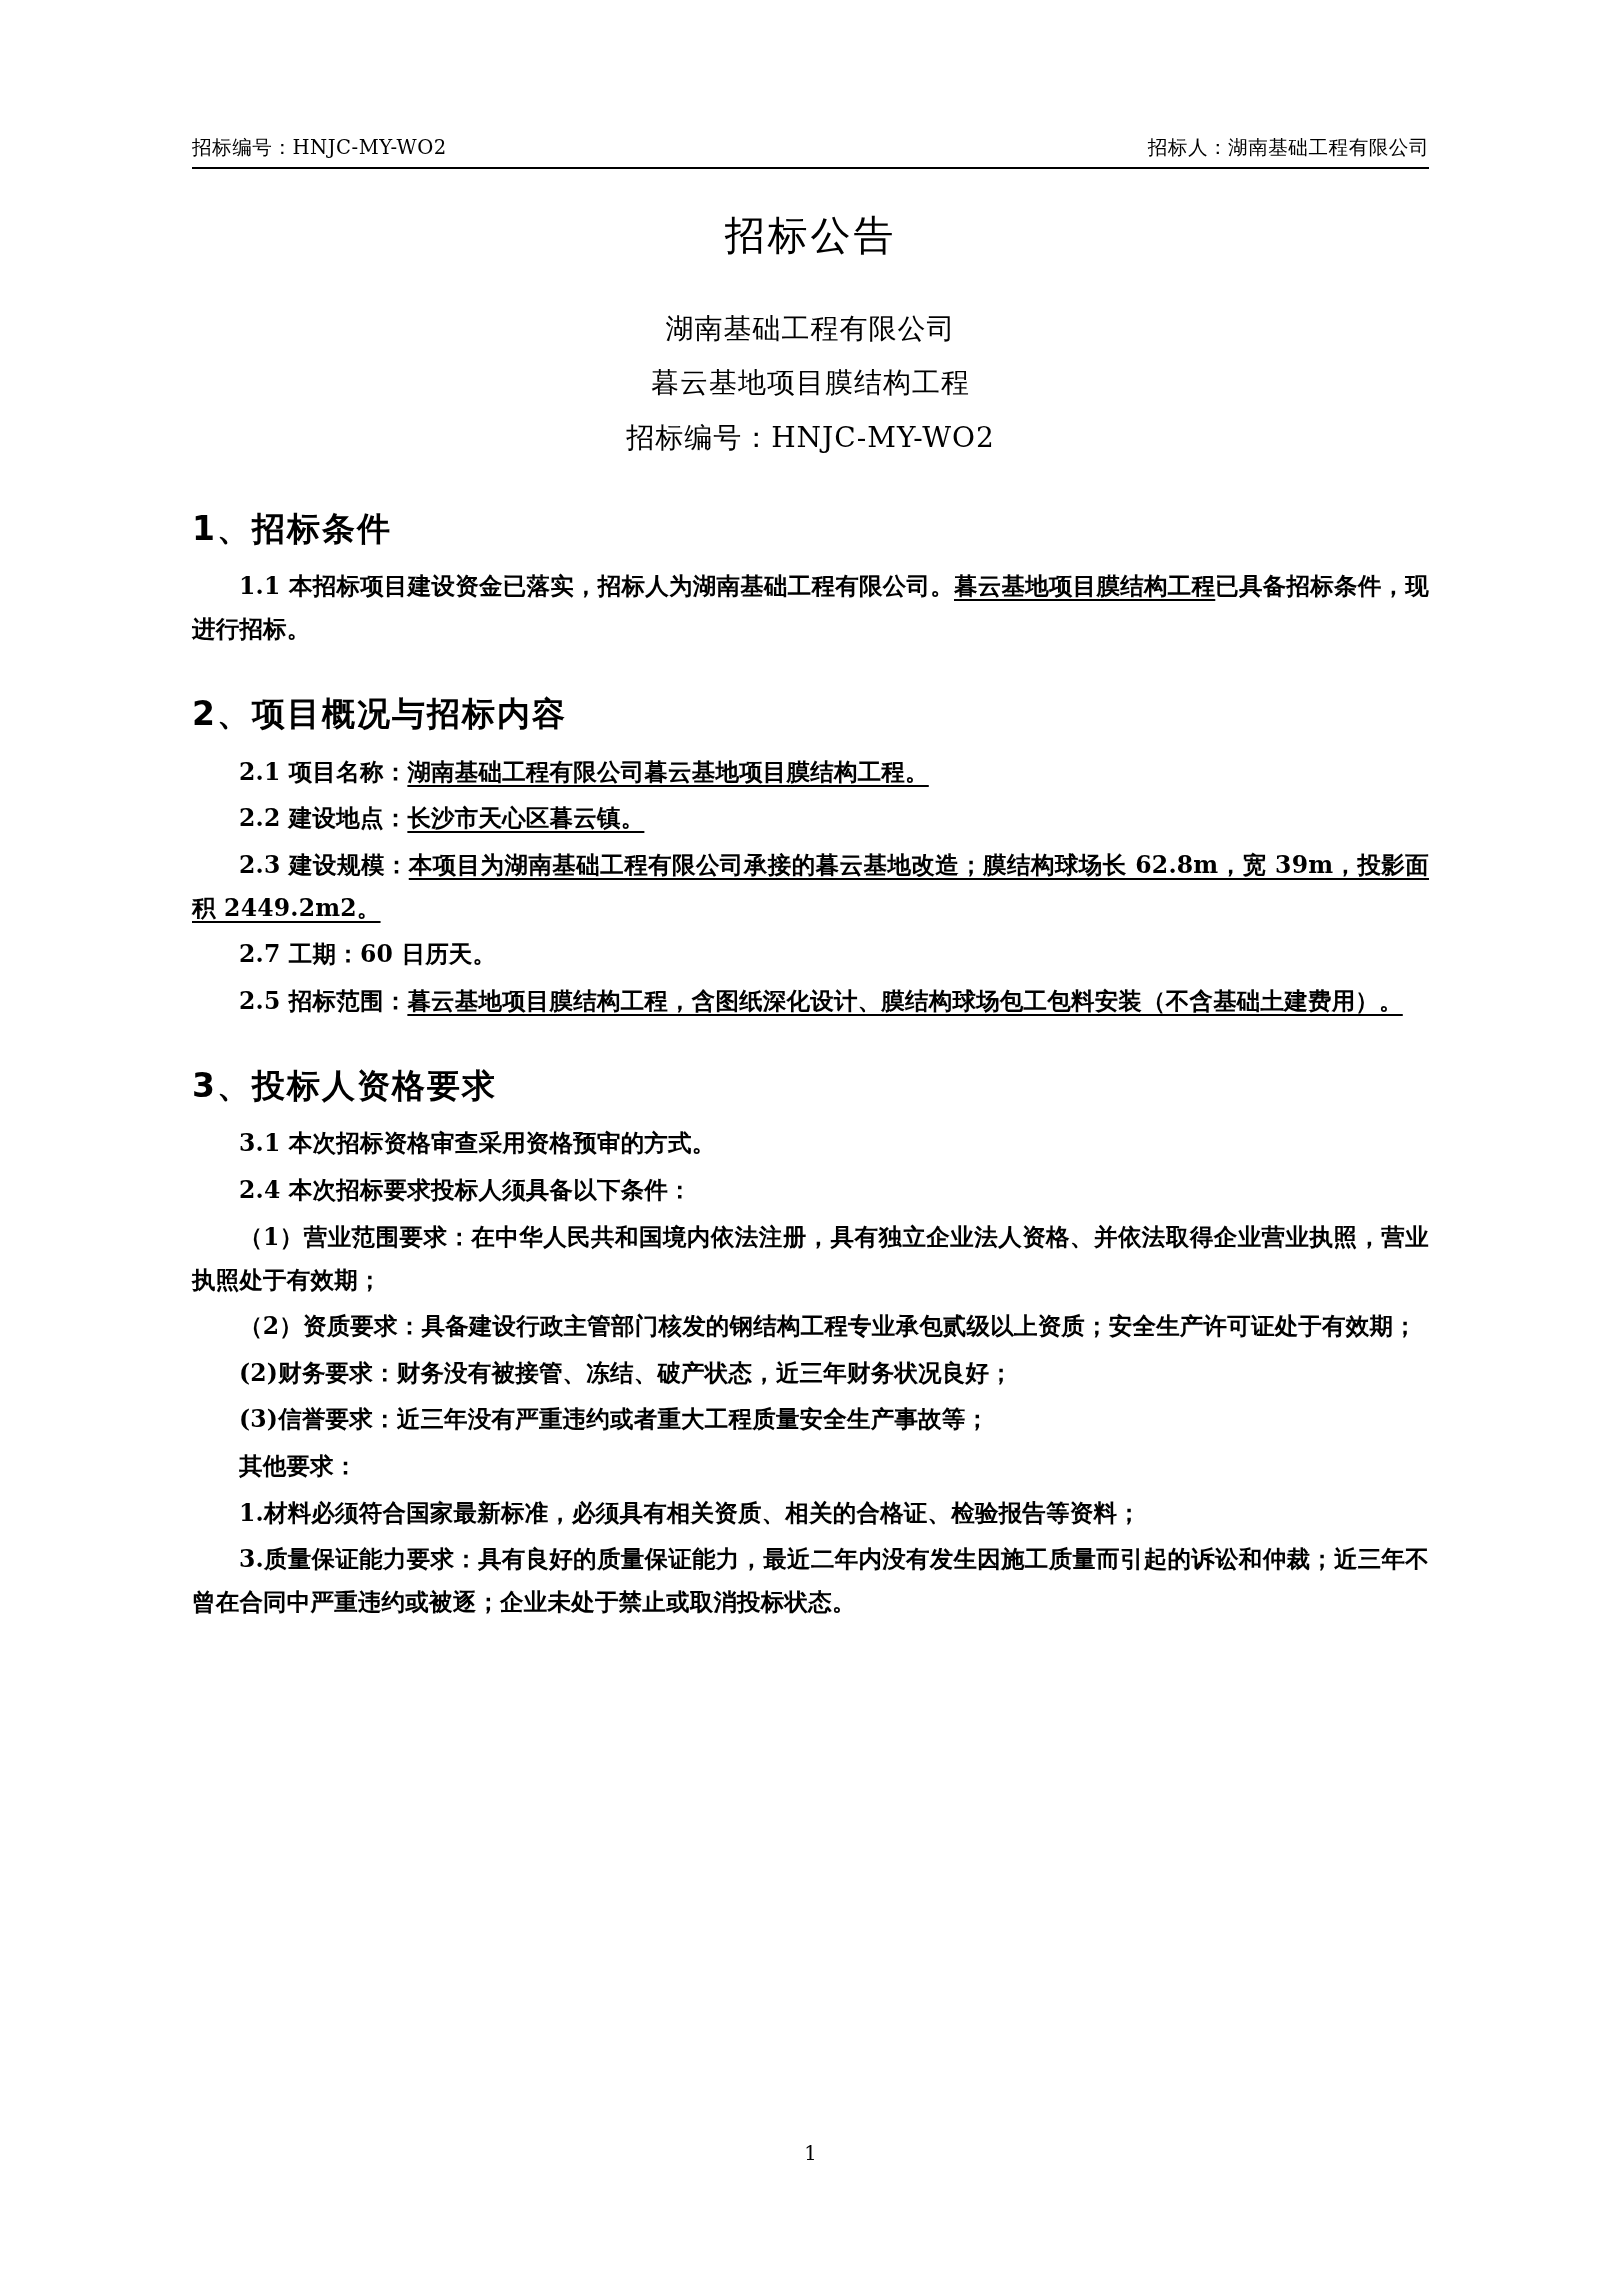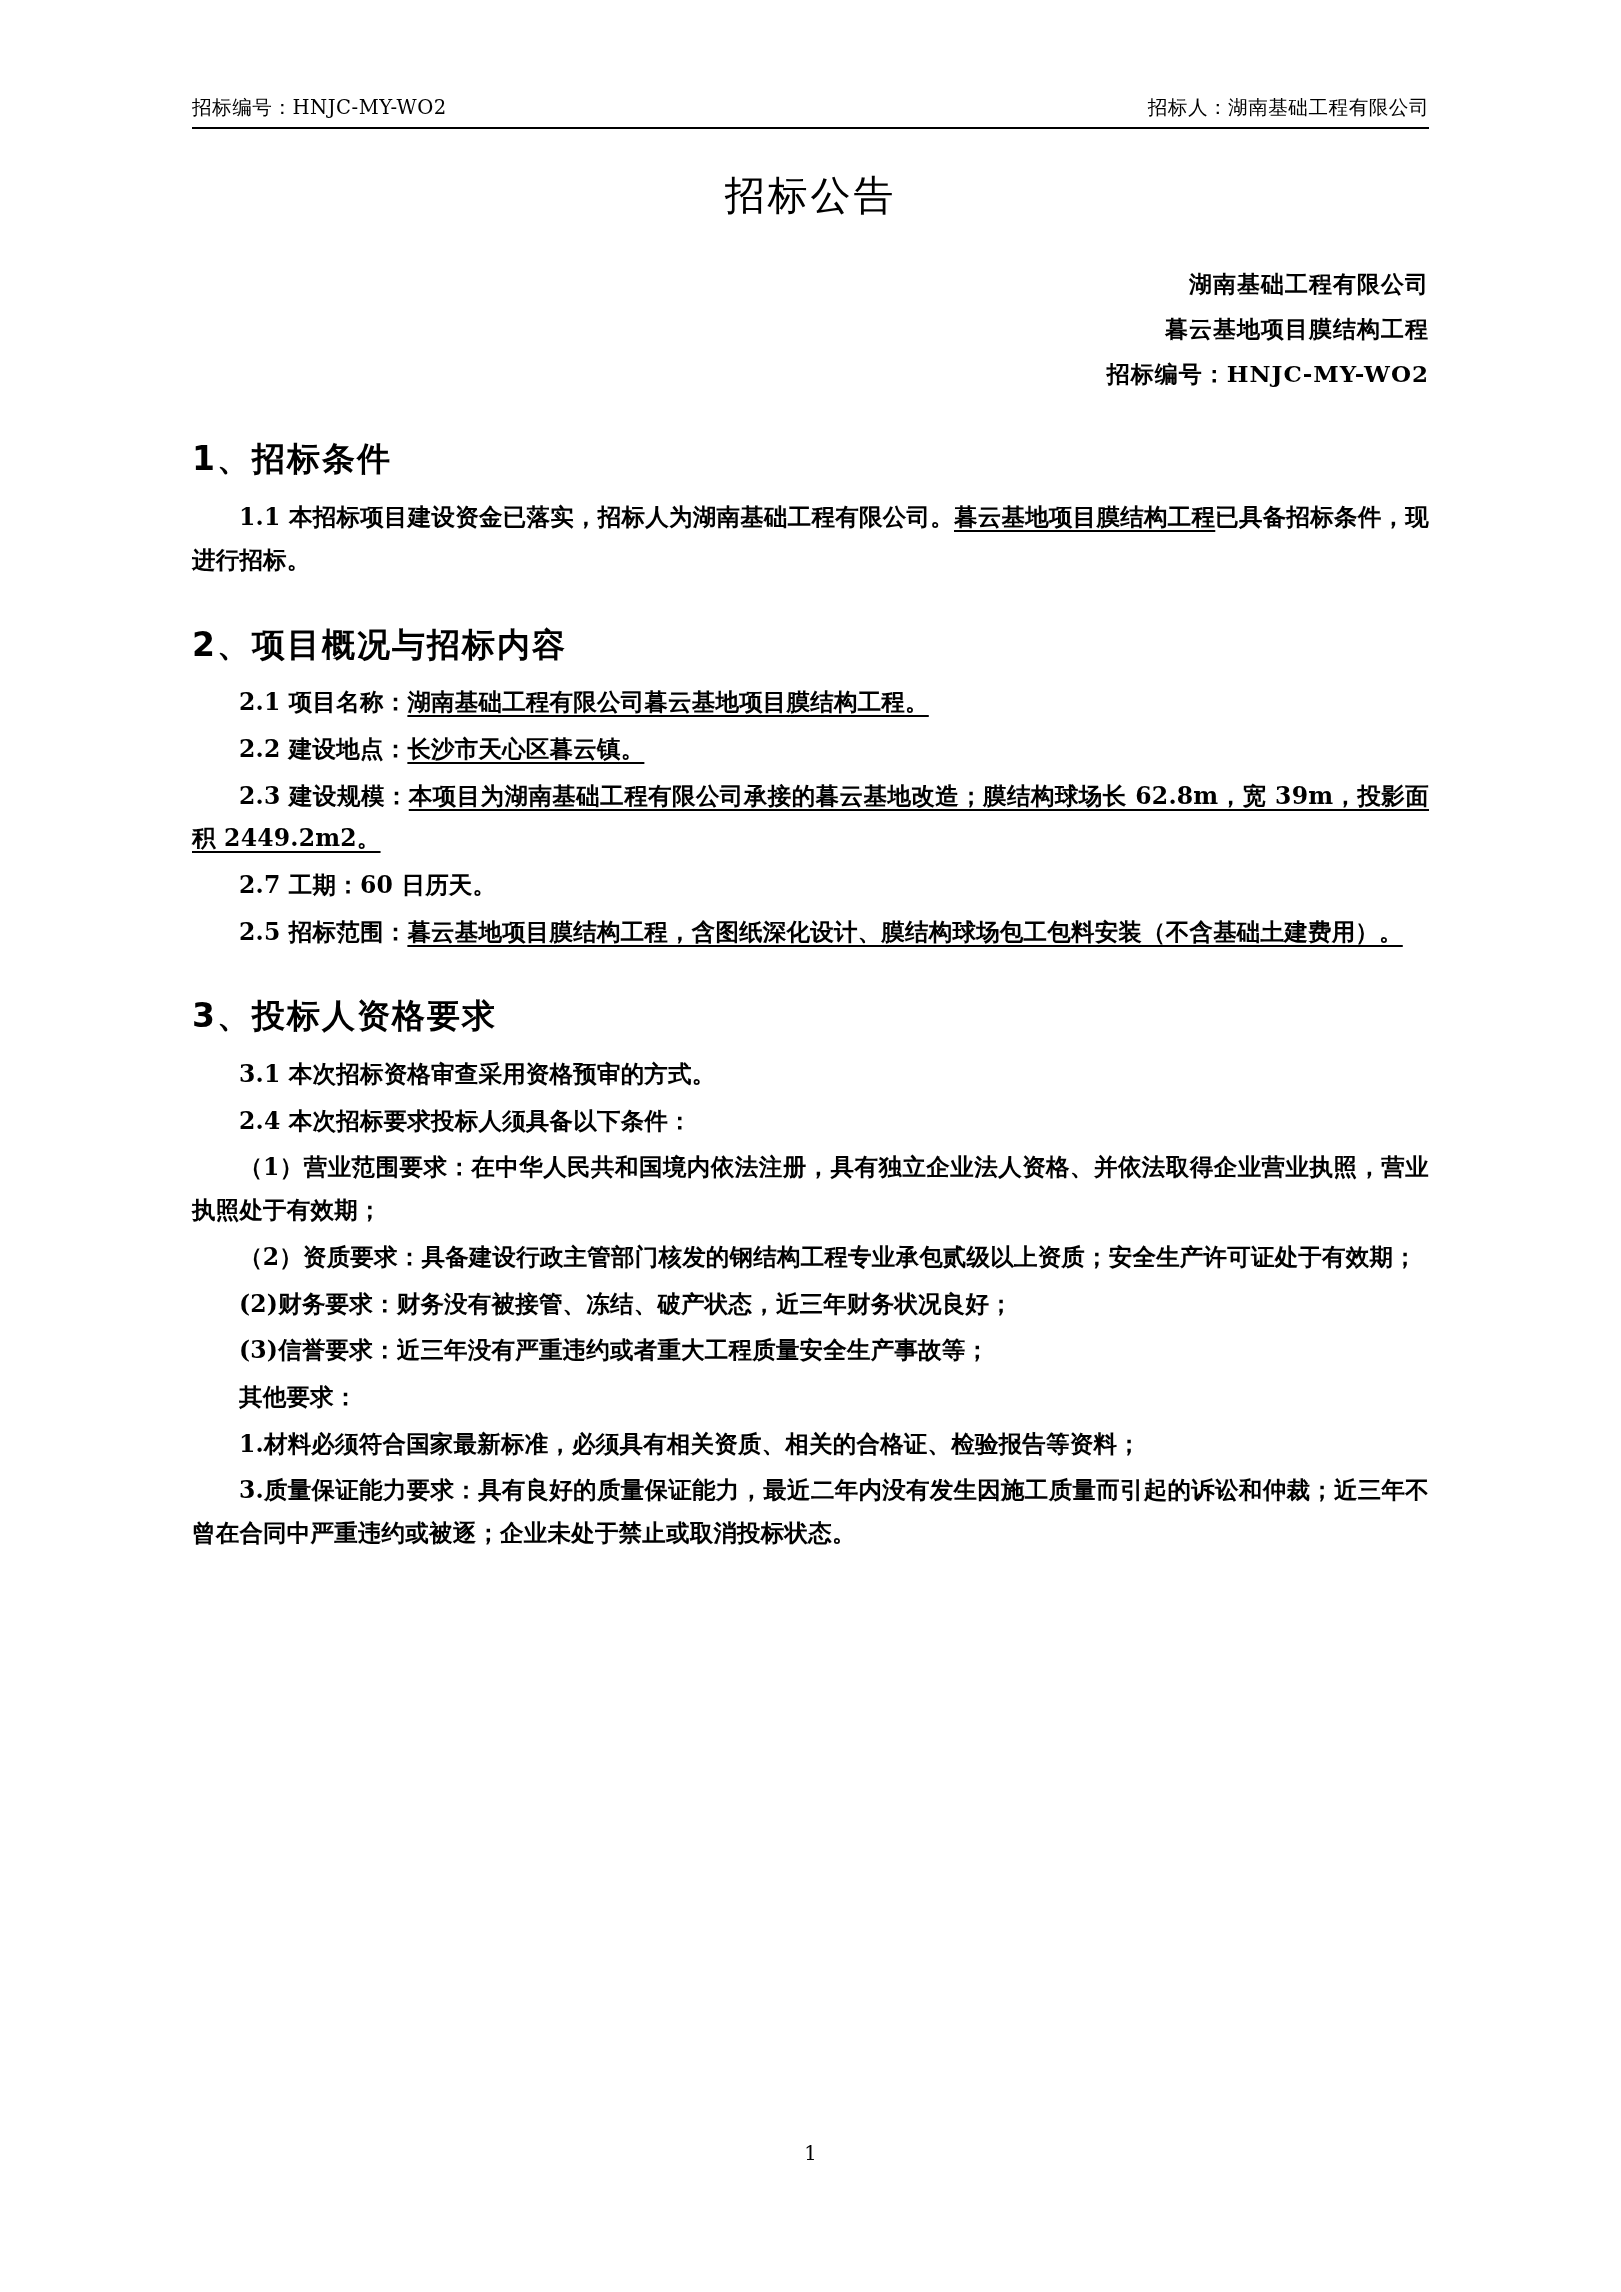--- a/index.html
+++ b/index.html
@@ -28,39 +28,38 @@
     display: flex;
     justify-content: space-between;
     align-items: flex-end;
     font-size: 19.6px;
     font-family: "DejaVu Serif", "Liberation Serif", serif;
     padding-bottom: 5.9px;
     border-bottom: 2px solid #000000;
     letter-spacing: 0.5px;
   }
   .header-left { white-space: nowrap; }
-  .header-right { white-space: nowrap; }
+  .header-right { white-space: nowrap; margin-top: 40px; }
 
   .doc-title {
     text-align: center;
     font-size: 40px;
     margin-top: 39px;
     letter-spacing: 2.9px;
     font-family: Liberation Sans, sans-serif;
   }
   .subtitle-block {
     text-align: center;
     margin-top: 39px;
   }
   .subtitle-block div {
-    font-size: 23px;
-    font-weight: bold;
+    font-size: 28px;
+    font-weight: normal;
     line-height: 1.95;
     letter-spacing: 1px;
-    text-align: right;
   }
   h2.section {
     font-size: 33px;
     font-weight: bold;
     margin: 41px 0 13.7px 0;
     letter-spacing: 2px;
     font-family: "DejaVu Sans", "Liberation Sans", sans-serif;
   }
   p.para {
     font-size: 23.5px;

